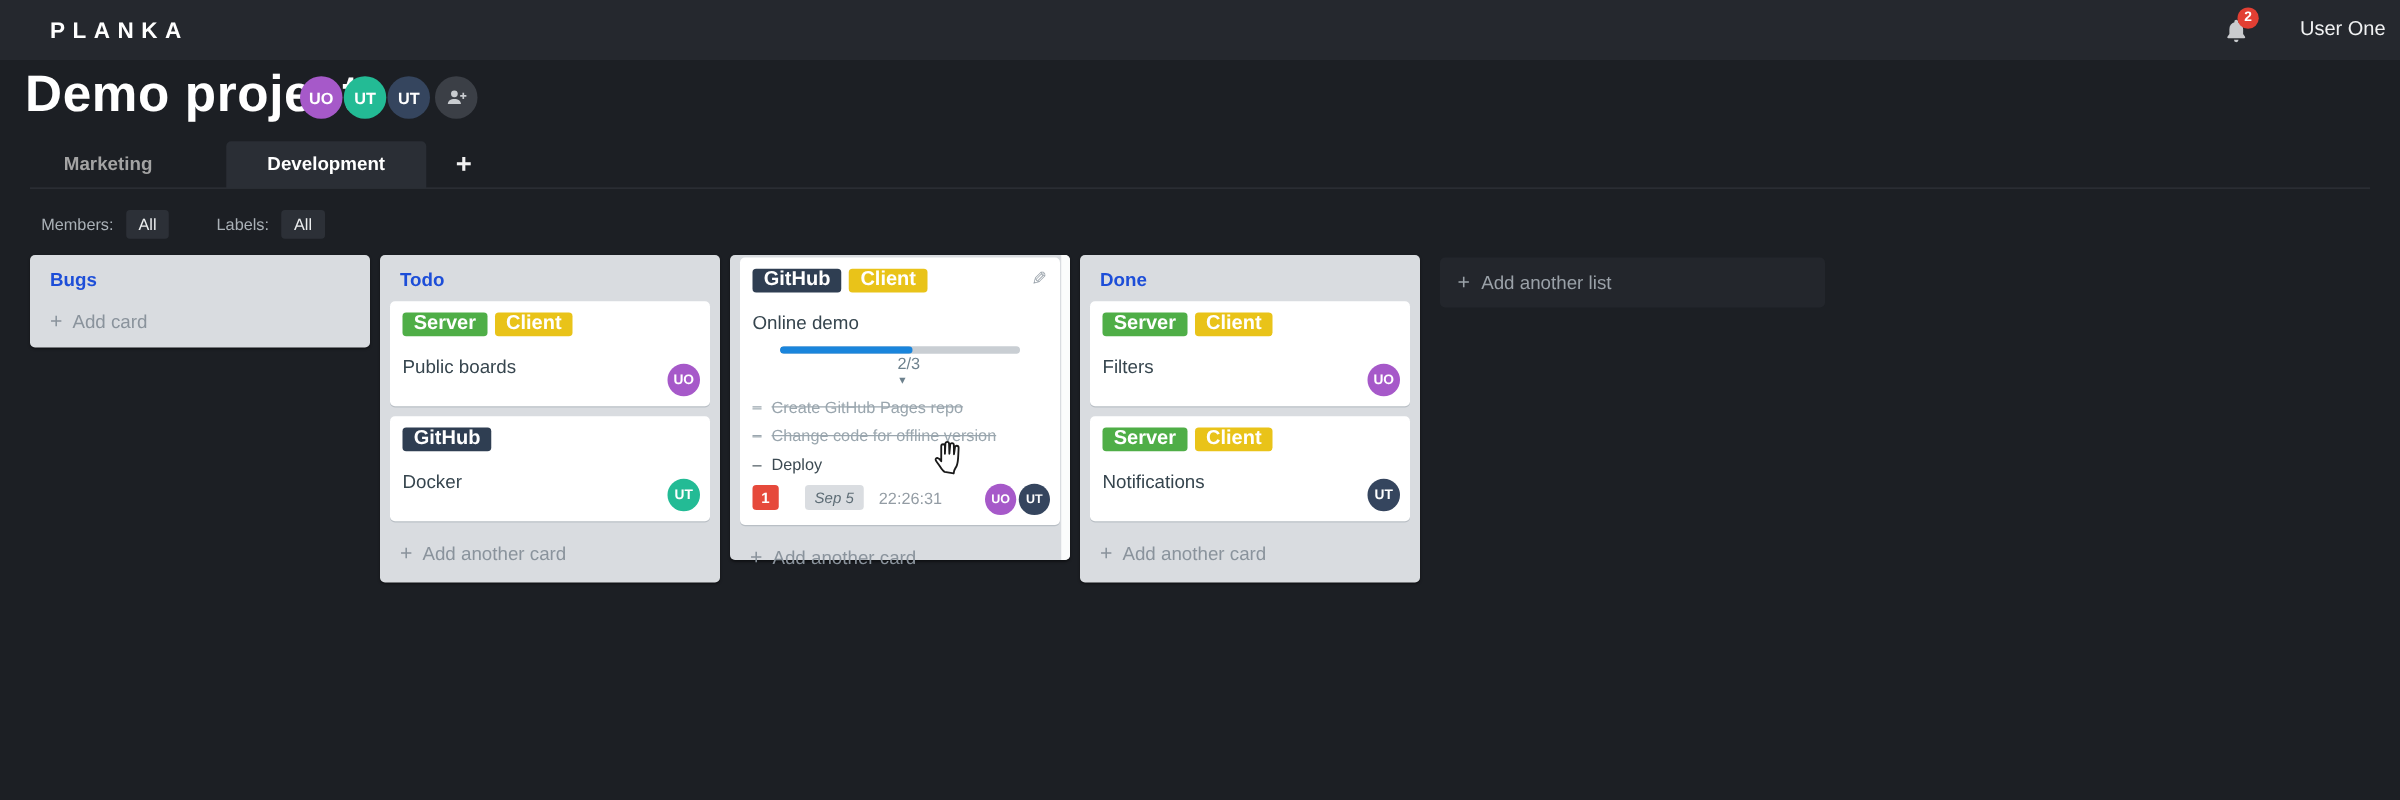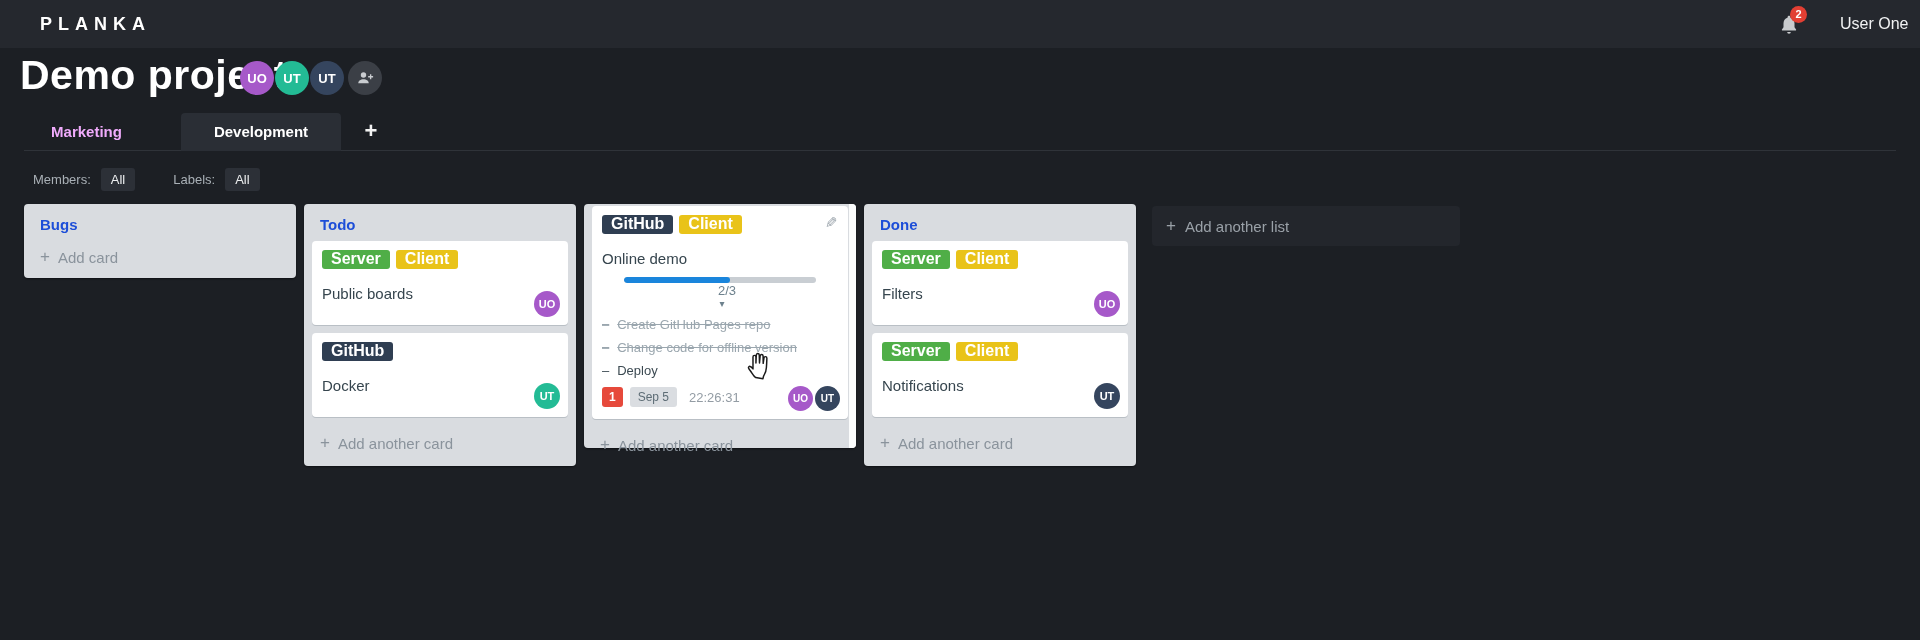--- a/index.html
+++ b/index.html
@@ -22,21 +22,21 @@
   .user-name { position:absolute; left:1840px; top:0; line-height:48px; color:#f1f2f3; font-size:16px; }
 
   
   .project-title { position:absolute; left:20px; top:52px; color:#ffffff; font-size:41px; font-weight:bold; letter-spacing:0.5px; }
   .avatars { position:absolute; left:240px; top:61px; display:flex; }
   .avatar-lg { width:34px; height:34px; border-radius:50%; color:#fff; font-size:13px; font-weight:bold; display:flex; align-items:center; justify-content:center; margin-right:1px; }
   .add-member-btn { width:34px; height:34px; border-radius:50%; background:#3b3f46; display:flex; align-items:center; justify-content:center; margin-left:3px; cursor:pointer; }
 
   
   .tabs-row { position:absolute; left:24px; top:113px; width:1872px; height:38px; border-bottom:1px solid #2f3339; }
-  .tab { position:absolute; top:0; height:38px; line-height:38px; text-align:center; font-size:15px; font-weight:bold; color:#f0abfc; cursor:pointer; }
+  .tab { position:absolute; top:0; height:38px; line-height:38px; text-align:center; font-size:15px; font-weight:bold; color:#a3a3a3; cursor:pointer; }
   .tab-marketing { left:0; width:125px; }
   .tab-development { left:157px; width:160px; background:#2a2e35; color:#ffffff; border-radius:4px 4px 0 0; }
   .tab-add { position:absolute; left:330px; top:0; width:34px; height:38px; line-height:36px; text-align:center; color:#f2f2f2; font-size:22px; font-weight:bold; cursor:pointer; }
 
   
   .filter-row { position:absolute; left:33px; top:166px; height:26px; display:flex; align-items:center; }
   .filter-label { color:#a9b0b6; font-size:13px; }
   .filter-chip { background:#2c3037; color:#eceeef; font-size:13px; padding:4px 10px; border-radius:3px; margin-left:10px; cursor:pointer; }
   .filter-gap { width:38px; }
 
@@ -62,21 +62,21 @@
   .progress-track { width:192px; height:6px; background:#c9ced3; border-radius:3px; overflow:hidden; }
   .progress-fill { height:6px; background:#1a85dc; border-radius:3px; }
   .progress-text { margin-left:14px; color:#6d818d; font-size:13px; cursor:pointer; }
   .progress-caret { color:#6d818d; font-size:10px; margin-left:4px; }
   .task-line { margin-top:8px; font-size:13px; display:flex; }
   .task-dash { margin-right:8px; }
   .task-done { color:#9aa6ae; text-decoration:line-through; }
   .task-open { color:#3c4a52; }
   .meta-row { display:flex; align-items:center; margin-top:9px; }
   .due-badge { background:#e6493b; color:#fff; font-size:12px; font-weight:bold; padding:3px 7px; border-radius:3px; }
-  .date-badge { background:#dadde1; color:#5d6c75; font-size:12px; padding:3px 8px; border-radius:3px; margin-left:7px; }
+  .date-badge { background:#dadde1; color:#5d6c75; font-size:12px; padding:3px 8px; border-radius:3px; margin-left:21px;font-style:italic; }
   .timer-text { color:#939ca4; font-size:13px; margin-left:12px; }
   .meta-avatars { position:absolute; right:8px; bottom:8px; display:flex; }
   .avatar-xs { width:25px; height:25px; border-radius:50%; color:#fff; font-size:10px; font-weight:bold; display:flex; align-items:center; justify-content:center; margin-left:2px; }
   .doing-scrollbar { position:absolute; right:0; top:0; width:7px; height:244px; background:#fbfcfc; border-radius:0 4px 4px 0; cursor:pointer; }
 
   .add-list { position:absolute; left:1152px; top:206px; width:308px; height:40px; background:#23262c; border-radius:4px; color:#9aa1a8; font-size:15px; display:flex; align-items:center; padding-left:14px; cursor:pointer; }
   .add-list .plus { font-size:17px; margin-right:9px; }
 
   .hand-cursor { position:absolute; left:745px; top:348px; pointer-events:none; }
 </style>

